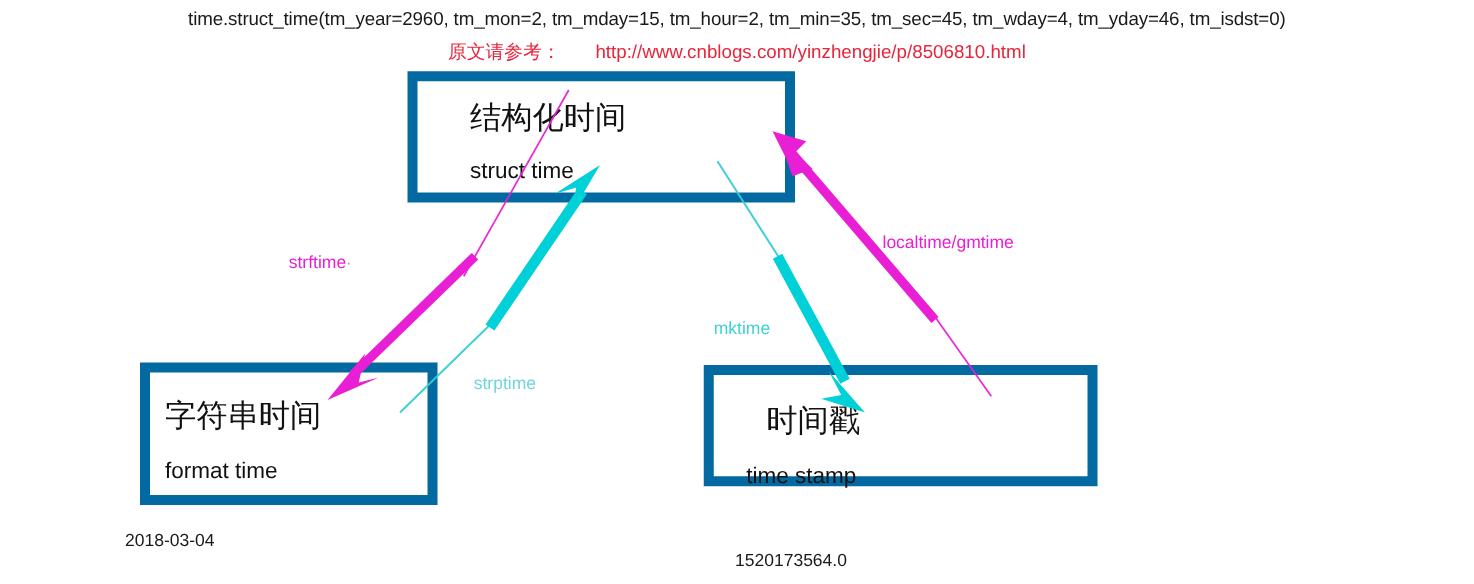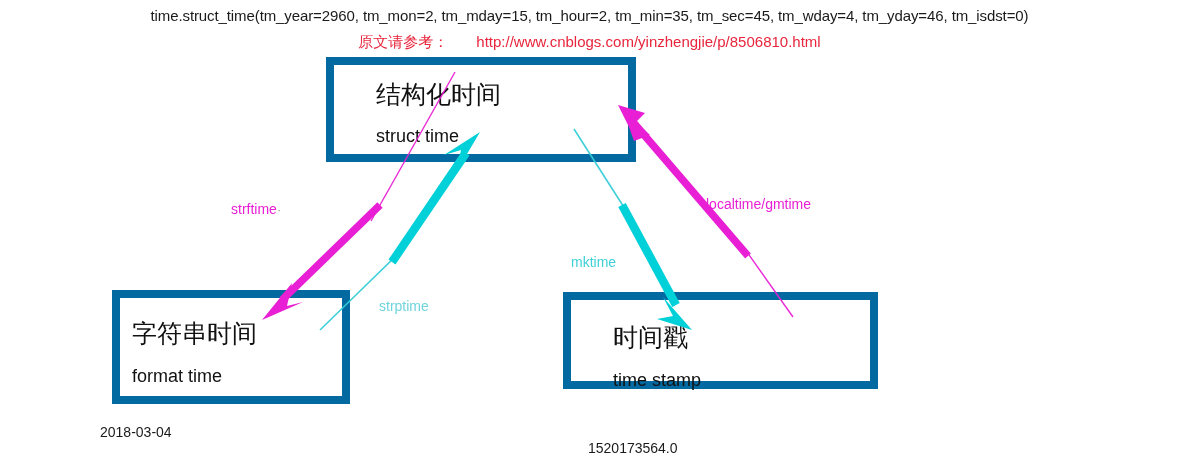--- a/index.html
+++ b/index.html
@@ -66,42 +66,42 @@
   #box-struct-time { left: 326px; top: 57px; width: 310px; height: 105px; }
   #box-struct-time .label-cn { left: 42px; top: 15px; }
   #box-struct-time .label-en { left: 42px; top: 57px; }
 
   #box-format-time { left: 112px; top: 290px; width: 238px; height: 114px; }
   #box-format-time .label-cn { left: 12px; top: 21px; }
   #box-format-time .label-en { left: 12px; top: 64px; }
 
   #box-time-stamp { left: 563px; top: 292px; width: 315px; height: 97px; }
   #box-time-stamp .label-cn { left: 42px; top: 23px; }
-  #box-time-stamp .label-en { left: 42px; top: 66px; }
+  #box-time-stamp .label-en { left: 26px; top: 66px; }
 
   
   #arrows {
     left: 0; top: 0;
     width: 1179px; height: 467px;
     z-index: 8;
     pointer-events: none;
   }
 
   
   .arrow-label {
     font-size: 14px;
     line-height: 17px;
     white-space: nowrap;
     z-index: 9;
   }
   #label-strftime { left: 231px; top: 201px; color: #e81fd4; }
   #label-strftime .dot { color: #9a9a9a; font-size: 13px; }
   #label-strptime { left: 379px; top: 262px; color: #6fd4dd; margin-top: 36px; }
   #label-mktime { left: 571px; top: 254px; color: #3fd0d8; }
-  #label-localtime { left: 706px; top: 196px; color: #e81fd4; }
+  #label-localtime { left: 706px; top: 185px; color: #e81fd4; }
 
   
   .footer-text {
     font-size: 14px;
     line-height: 19px;
     color: #1a1a1a;
     white-space: nowrap;
   }
   #value-date { left: 100px; top: 423px; }
   #value-timestamp { left: 588px; top: 439px; }

